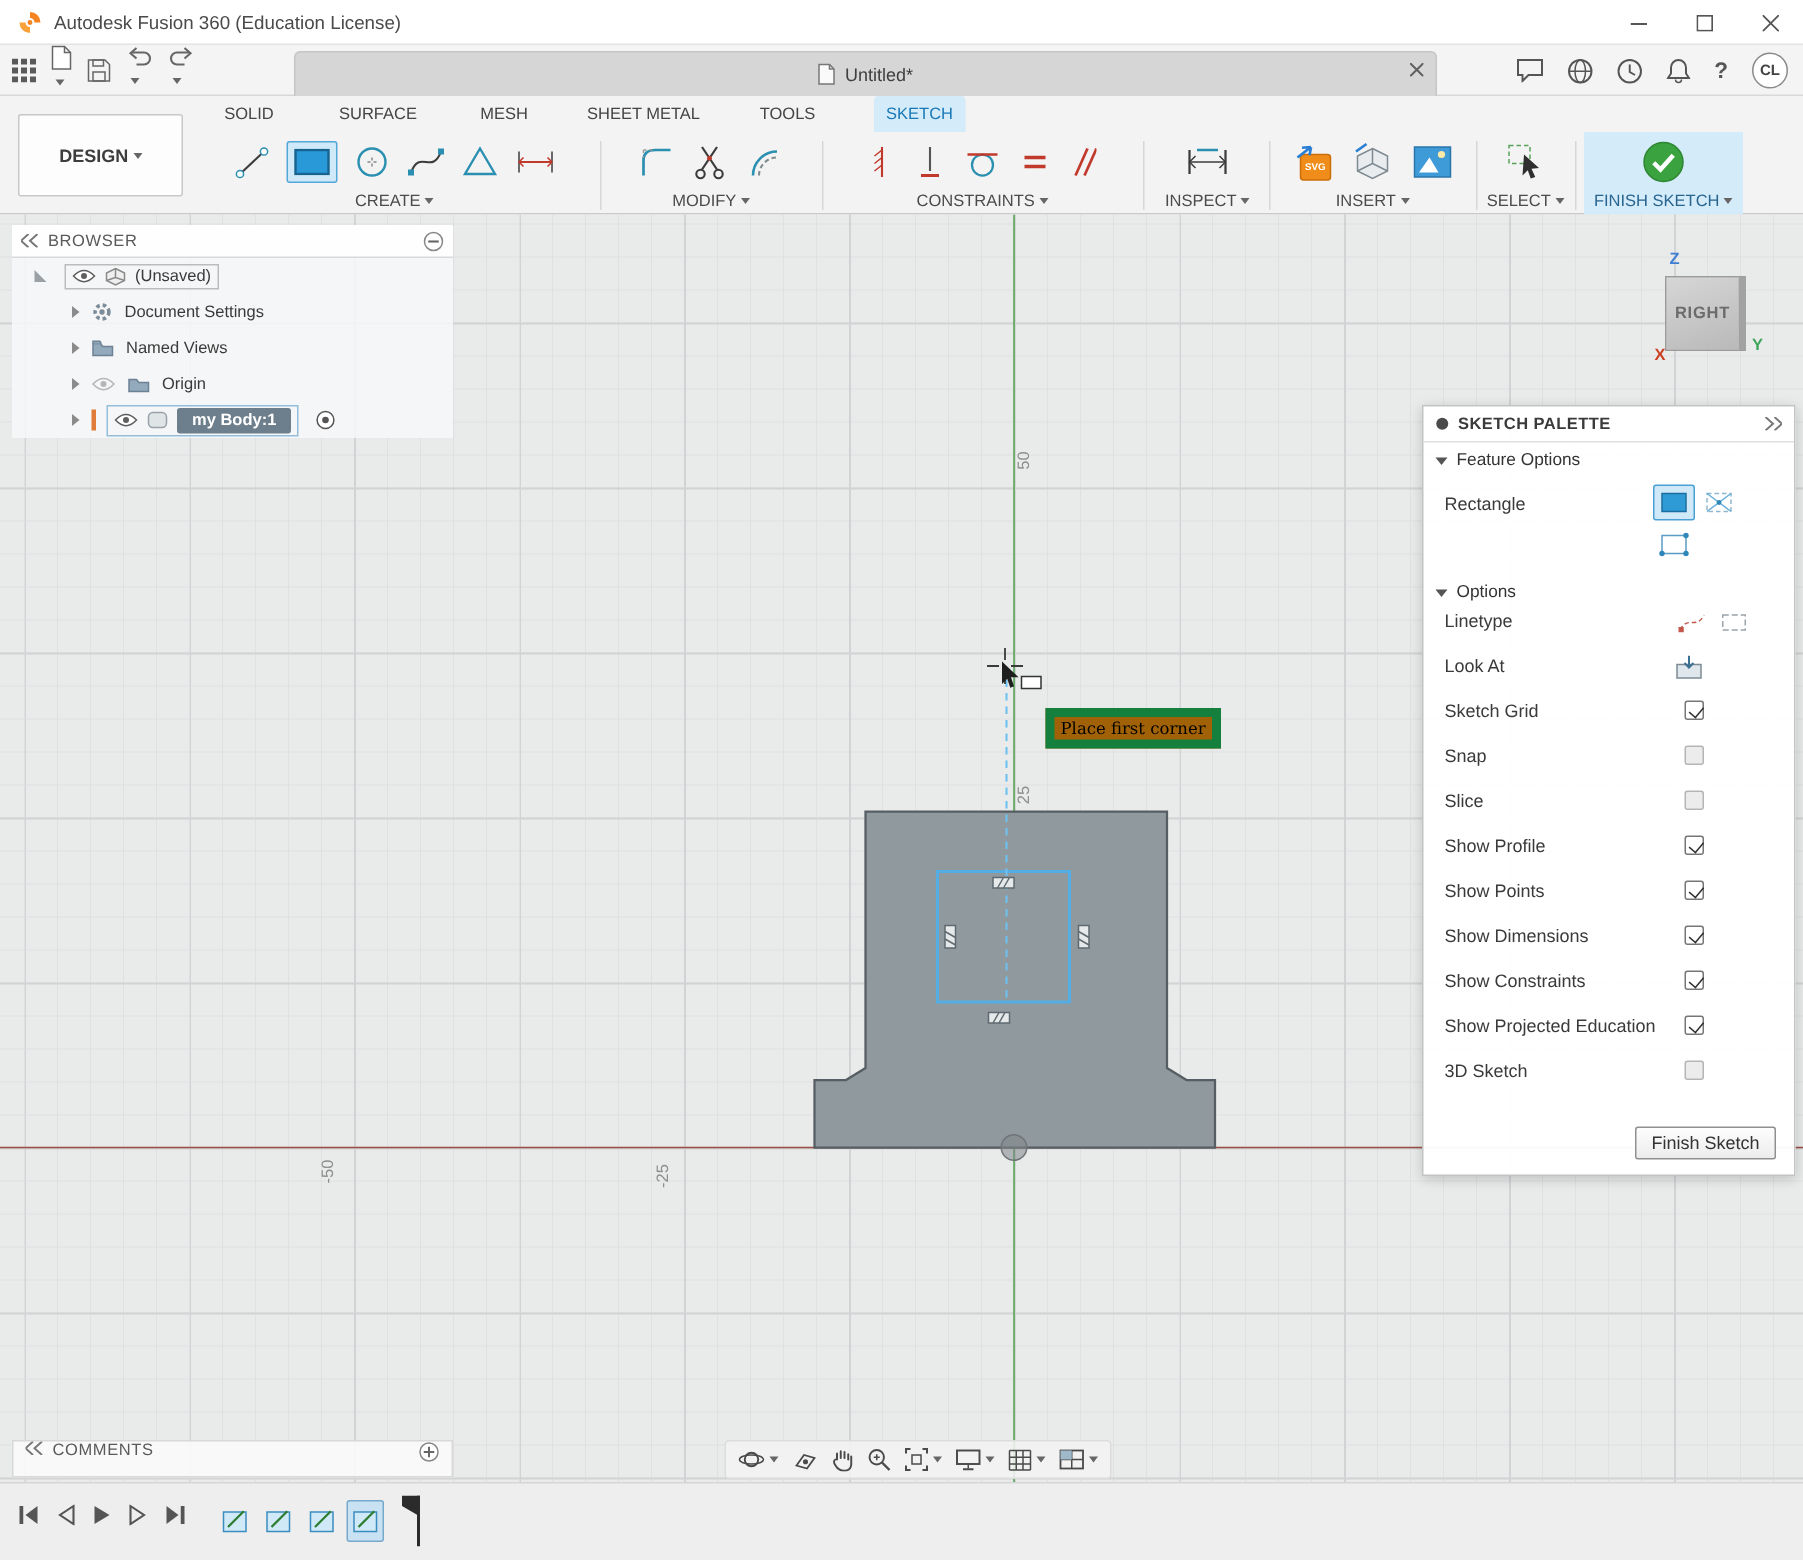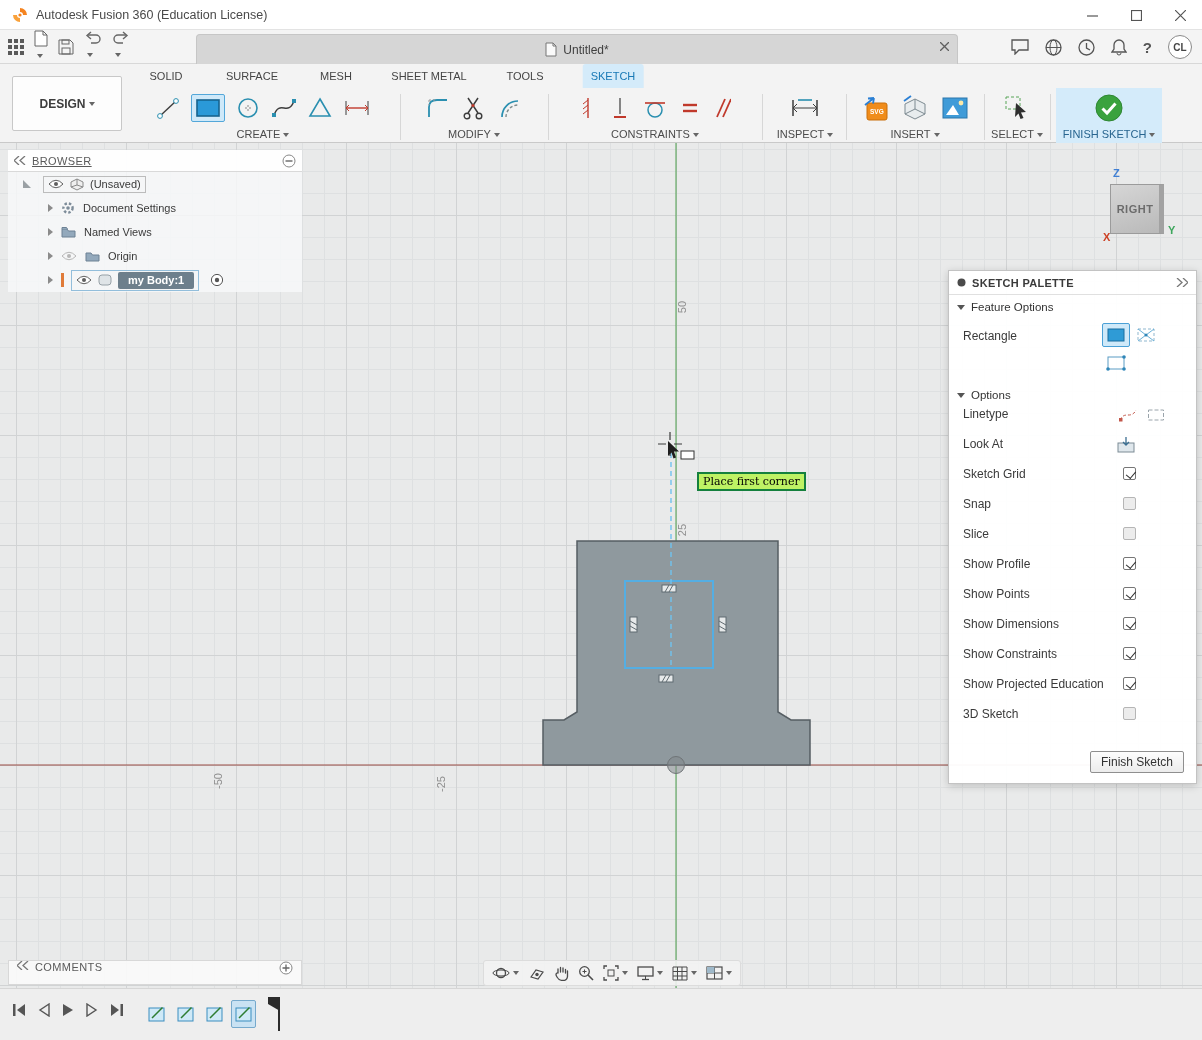--- a/index.html
+++ b/index.html
@@ -47,26 +47,26 @@
     background-image:
       linear-gradient(to right, #d1d3d4 1px, transparent 1px),
       linear-gradient(to bottom, #d1d3d4 1px, transparent 1px),
       linear-gradient(to right, #dee0e1 1px, transparent 1px),
       linear-gradient(to bottom, #dee0e1 1px, transparent 1px);
     background-size: 110px 110px, 110px 110px, 22px 22px, 22px 22px;
     background-position: 16px 0, 0 72px, 16px 0, 0 6px;
   }
   .scene { position:absolute; left:0; top:143px; }
 
-  .tooltip { left:697px; top:472px; background:#bef264; border:2px solid #15803d; font-family:"DejaVu Serif", serif; font-size:11px; color:#000; padding:0 4px; line-height:15px; white-space:nowrap; }
+  .tooltip { left:697px; top:472px; background:#a16207; border:6px solid #15803d; font-family:"DejaVu Serif", serif; font-size:11px; color:#000; padding:0 4px; line-height:15px; white-space:nowrap; }
 
   
   .browser { left:8px; top:150px; width:294px; background:rgba(248,249,250,0.82); }
   .browser-header { height:22px; display:flex; align-items:center; padding:0 6px; border-bottom:1px solid #d9d9d9; background:rgba(255,255,255,0.85); }
-  .browser-header .btitle { font-size:11px; color:#5a5a5a; letter-spacing:0.4px; margin-left:6px; flex:1;text-decoration:underline; }
+  .browser-header .btitle { font-size:11px; color:#5a5a5a; letter-spacing:0.4px; margin-left:6px; flex:1; }
   .brow { height:24px; display:flex; align-items:center; font-size:11px; color:#3a3a3a; }
   .tri-closed { width:0; height:0; border-top:4px solid transparent; border-bottom:4px solid transparent; border-left:5px solid #8b8b8b; }
   .body-pill { background:#6d7f8c; color:#fff; font-size:11px; font-weight:bold; padding:2.5px 10px; border-radius:2px; }
   .row-outline { outline:1px solid #bcbcbc; padding:1px 4px; display:flex; align-items:center; gap:6px; }
   .row-outline.sel { outline-color:#93bedb; }
 
   
   .palette { left:948px; top:270px; width:249px; height:514px; background:rgba(255,255,255,0.96); border:1px solid #c3c3c3; box-shadow:0 2px 8px rgba(0,0,0,0.18); }
   .pal-header { height:24px; display:flex; align-items:center; padding:0 8px; border-bottom:1px solid #e0e0e0; }
   .pal-header .ptitle { font-size:11px; font-weight:bold; color:#3a3a3a; letter-spacing:0.3px; margin-left:6px; flex:1; }

